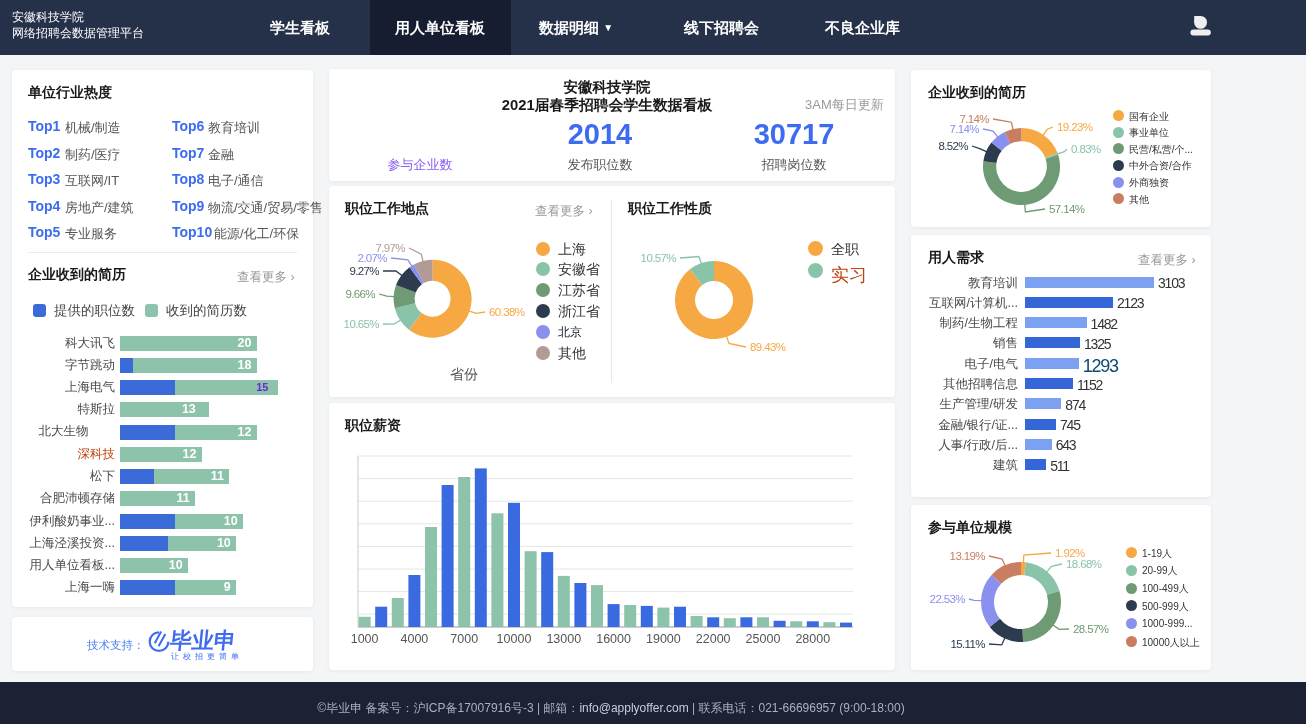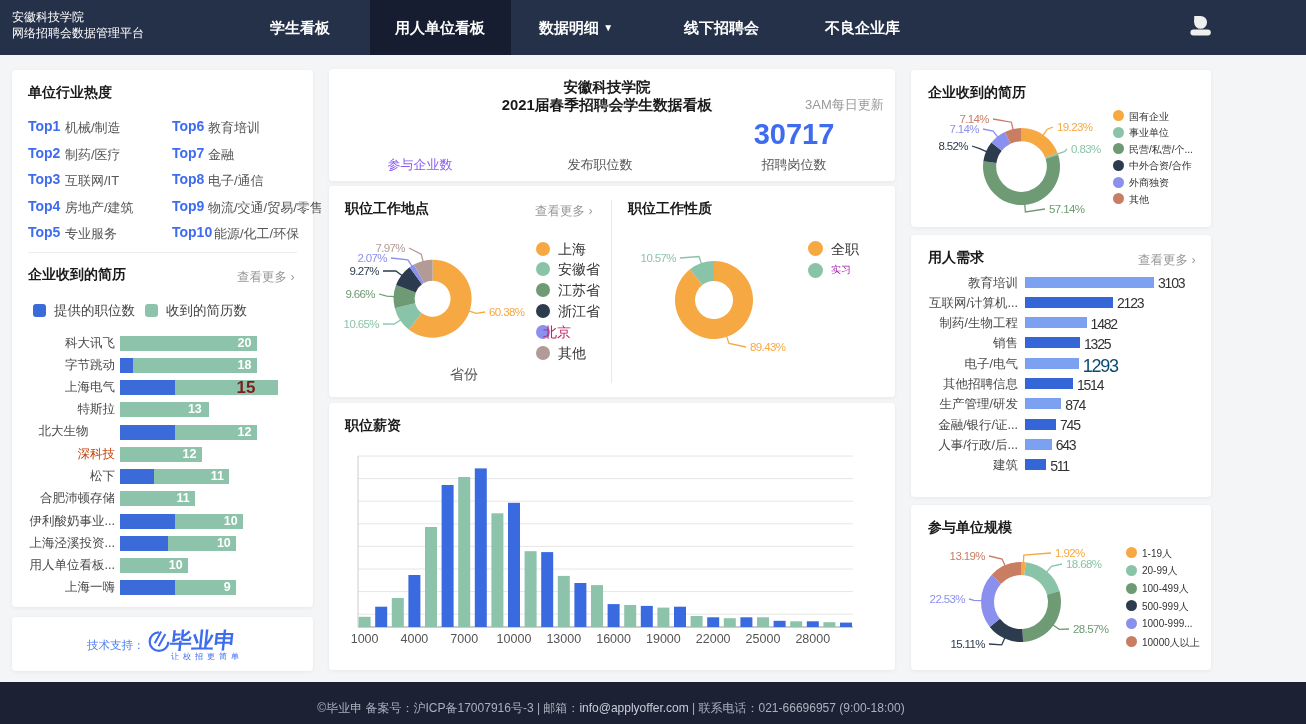--- a/index.html
+++ b/index.html
@@ -40,23 +40,23 @@
   <div class="abs" style="left:42px;top:232px;font-size:13.5px;color:#444">提供的职位数</div>
   <div class="abs" style="left:133px;top:234px;width:13px;height:13px;background:#8CC3AA;border-radius:3px"></div>
   <div class="abs" style="left:154px;top:232px;font-size:13.5px;color:#444">收到的简历数</div>
   <div class="abs" style="left:0;top:265.6px;width:103px;text-align:right;font-size:12.5px;color:#4a4a4a;line-height:15px">科大讯飞</div>
     <div class="abs" style="left:107.5px;top:265.6px;width:137.4px;height:15px;background:#8CC3AA;color:#fff;font-size:12.5px;font-weight:700;text-align:right;line-height:15px;padding-right:5.5px">20</div>
     <div class="abs" style="left:0;top:287.9px;width:103px;text-align:right;font-size:12.5px;color:#4a4a4a;line-height:15px">字节跳动</div>
     <div class="abs" style="left:107.5px;top:287.9px;width:13.7px;height:15px;background:#3B6BD9"></div>
     <div class="abs" style="left:121.2px;top:287.9px;width:123.7px;height:15px;background:#8CC3AA;color:#fff;font-size:12.5px;font-weight:700;text-align:right;line-height:15px;padding-right:5.5px">18</div>
     <div class="abs" style="left:0;top:310.1px;width:103px;text-align:right;font-size:12.5px;color:#4a4a4a;line-height:15px">上海电气</div>
     <div class="abs" style="left:107.5px;top:310.1px;width:55.0px;height:15px;background:#3B6BD9"></div>
-    <div class="abs" style="left:162.5px;top:310.1px;width:103.0px;height:15px;background:#8CC3AA;color:#7f1d1d;font-size:17px;font-weight:700;text-align:right;line-height:15px;padding-right:22px">15</div>
+    <div class="abs" style="left:162.5px;top:310.1px;width:103.0px;height:15px;background:#8CC3AA;color:#6d28d9;font-size:11px;font-weight:700;text-align:right;line-height:15px;padding-right:9px">15</div>
     <div class="abs" style="left:0;top:332.4px;width:103px;text-align:right;font-size:12.5px;color:#4a4a4a;line-height:15px">特斯拉</div>
-    <div class="abs" style="left:107.5px;top:332.4px;width:89.3px;height:15px;background:#8CC3AA;color:#fff;font-size:12.5px;font-weight:700;text-align:right;line-height:15px;padding-right:7px">13</div>
+    <div class="abs" style="left:107.5px;top:332.4px;width:89.3px;height:15px;background:#8CC3AA;color:#fff;font-size:12.5px;font-weight:700;text-align:right;line-height:15px;padding-right:13px">13</div>
     <div class="abs" style="left:0;top:354px;width:103px;text-align:center;font-size:12.5px;color:#4a4a4a;line-height:15px">北大生物</div>
     <div class="abs" style="left:107.5px;top:354.6px;width:55.0px;height:15px;background:#3B6BD9"></div>
     <div class="abs" style="left:162.5px;top:354.6px;width:82.4px;height:15px;background:#8CC3AA;color:#fff;font-size:12.5px;font-weight:700;text-align:right;line-height:15px;padding-right:5.5px">12</div>
     <div class="abs" style="left:0;top:376.9px;width:103px;text-align:right;font-size:12.5px;color:#c2410c;line-height:15px">深科技</div>
     <div class="abs" style="left:107.5px;top:376.9px;width:82.4px;height:15px;background:#8CC3AA;color:#fff;font-size:12.5px;font-weight:700;text-align:right;line-height:15px;padding-right:5.5px">12</div>
     <div class="abs" style="left:0;top:399.1px;width:103px;text-align:right;font-size:12.5px;color:#4a4a4a;line-height:15px">松下</div>
     <div class="abs" style="left:107.5px;top:399.1px;width:34.4px;height:15px;background:#3B6BD9"></div>
     <div class="abs" style="left:141.8px;top:399.1px;width:75.6px;height:15px;background:#8CC3AA;color:#fff;font-size:12.5px;font-weight:700;text-align:right;line-height:15px;padding-right:5.5px">11</div>
     <div class="abs" style="left:0;top:421.4px;width:103px;text-align:right;font-size:12.5px;color:#4a4a4a;line-height:15px">合肥沛顿存储</div>
     <div class="abs" style="left:107.5px;top:421.4px;width:75.6px;height:15px;background:#8CC3AA;color:#fff;font-size:12.5px;font-weight:700;text-align:right;line-height:15px;padding-right:5.5px">11</div>
@@ -80,20 +80,21 @@
     <path d="M15.5 2 L8 16 M20.5 5 L12.5 19.5" stroke="#3e6cf0" stroke-width="2.4"></path>
   </svg>
   <div class="abs" style="left:158px;top:9px;font-size:22px;font-weight:700;color:#3e6cf0;transform:skewX(-6deg)">毕业申</div>
   <div class="abs" style="left:159px;top:34px;font-size:8px;color:#3e6cf0;letter-spacing:4px;white-space:nowrap">让校招更简单</div>
 </div>
 
 <div class="card" style="left:329px;top:69px;width:566px;height:112px">
   <div class="abs" style="left:-5px;top:9px;width:566px;text-align:center;font-size:14.5px;font-weight:700;color:#1a1a1a">安徽科技学院</div>
     <div class="abs" style="left:-5px;top:27px;width:566px;text-align:center;font-size:14.8px;font-weight:700;color:#1a1a1a">2021届春季招聘会学生数据看板</div>
   <div class="abs" style="left:476px;top:27px;font-size:13px;color:#999">3AM每日更新</div>
+  <div class="abs" style="left:206px;top:49px;width:130px;text-align:center;font-size:29px;font-weight:700;color:#3E6CF0">2014</div>
   <div class="abs" style="left:400px;top:49px;width:130px;text-align:center;font-size:29px;font-weight:700;color:#3E6CF0">30717</div>
   <div class="abs" style="left:26px;top:87px;width:130px;text-align:center;font-size:13px;color:#8b5cf6">参与企业数</div>
   <div class="abs" style="left:206px;top:87px;width:130px;text-align:center;font-size:13px;color:#555">发布职位数</div>
   <div class="abs" style="left:400px;top:87px;width:130px;text-align:center;font-size:13px;color:#555">招聘岗位数</div>
 </div>
 
 <div class="card" style="left:329px;top:186px;width:566px;height:211px">
   <div class="ctitle abs" style="left:16px;top:14px">职位工作地点</div>
   <div class="more abs" style="left:206px;top:17px">查看更多 ›</div>
   <div class="abs" style="left:282px;top:14px;width:1px;height:183px;background:#e8e8e8"></div>
@@ -129,27 +130,27 @@
     </svg>
   <div class="abs" style="left:207px;top:55.5px;width:14px;height:14px;border-radius:50%;background:#F6A843"></div>
     <div class="abs" style="left:229px;top:54.5px;font-size:14px;color:#333;white-space:nowrap">上海</div>
     <div class="abs" style="left:207px;top:76.3px;width:14px;height:14px;border-radius:50%;background:#8AC4A8"></div>
     <div class="abs" style="left:229px;top:75.3px;font-size:14px;color:#333;white-space:nowrap">安徽省</div>
     <div class="abs" style="left:207px;top:97.1px;width:14px;height:14px;border-radius:50%;background:#6E9B73"></div>
     <div class="abs" style="left:229px;top:96.1px;font-size:14px;color:#333;white-space:nowrap">江苏省</div>
     <div class="abs" style="left:207px;top:117.9px;width:14px;height:14px;border-radius:50%;background:#2C3B4D"></div>
     <div class="abs" style="left:229px;top:116.9px;font-size:14px;color:#333;white-space:nowrap">浙江省</div>
     <div class="abs" style="left:207px;top:138.7px;width:14px;height:14px;border-radius:50%;background:#8A90EE"></div>
-    <div class="abs" style="left:214px;top:137.7px;font-size:14px;color:#be185d;white-space:nowrap">北京</div>
+    <div class="abs" style="left:229px;top:137.7px;font-size:12px;color:#0f172a;white-space:nowrap">北京</div>
     <div class="abs" style="left:207px;top:159.5px;width:14px;height:14px;border-radius:50%;background:#B29A96"></div>
     <div class="abs" style="left:229px;top:158.5px;font-size:14px;color:#333;white-space:nowrap">其他</div>
     <div class="abs" style="left:479px;top:55px;width:15px;height:15px;border-radius:50%;background:#F6A843"></div>
     <div class="abs" style="left:502px;top:55px;font-size:14px;color:#333">全职</div>
     <div class="abs" style="left:479px;top:77px;width:15px;height:15px;border-radius:50%;background:#8AC4A8"></div>
-    <div class="abs" style="left:502px;top:77px;font-size:10px;color:#a21caf">实习</div>
+    <div class="abs" style="left:502px;top:77px;font-size:18px;color:#c2410c">实习</div>
 </div>
 
 <div class="card" style="left:329px;top:403px;width:566px;height:267px">
   <div class="ctitle abs" style="left:16px;top:14px">职位薪资</div>
   <svg class="abs" style="left:0;top:0" width="566" height="267" viewBox="0 0 566 267">
       <line x1="29" y1="53.0" x2="524" y2="53.0" stroke="#e6e6e6" stroke-width="1"></line>
       <line x1="29" y1="75.6" x2="524" y2="75.6" stroke="#e6e6e6" stroke-width="1"></line>
       <line x1="29" y1="98.2" x2="524" y2="98.2" stroke="#e6e6e6" stroke-width="1"></line>
       <line x1="29" y1="120.8" x2="524" y2="120.8" stroke="#e6e6e6" stroke-width="1"></line>
       <line x1="29" y1="143.4" x2="524" y2="143.4" stroke="#e6e6e6" stroke-width="1"></line>
@@ -250,21 +251,21 @@
     <div class="abs" style="left:114px;top:82.1px;width:61.6px;height:11px;background:#7BA1F0"></div>
     <div class="abs" style="left:179.6px;top:80.6px;font-size:14px;letter-spacing:-1.2px;color:#333">1482</div>
     <div class="abs" style="left:0;top:100.4px;width:107px;text-align:right;font-size:12.5px;color:#4a4a4a;white-space:nowrap">销售</div>
     <div class="abs" style="left:114px;top:102.4px;width:55px;height:11px;background:#3566D8"></div>
     <div class="abs" style="left:173.0px;top:100.9px;font-size:14px;letter-spacing:-1.2px;color:#333">1325</div>
     <div class="abs" style="left:0;top:120.7px;width:107px;text-align:right;font-size:12.5px;color:#4a4a4a;white-space:nowrap">电子/电气</div>
     <div class="abs" style="left:114px;top:122.7px;width:53.7px;height:11px;background:#7BA1F0"></div>
     <div class="abs" style="left:171.7px;top:121.2px;font-size:18px;letter-spacing:-1.2px;color:#0c4a6e">1293</div>
     <div class="abs" style="left:0;top:141.0px;width:107px;text-align:right;font-size:12.5px;color:#4a4a4a;white-space:nowrap">其他招聘信息</div>
     <div class="abs" style="left:114px;top:143.0px;width:47.9px;height:11px;background:#3566D8"></div>
-    <div class="abs" style="left:165.9px;top:141.5px;font-size:14px;letter-spacing:-1.2px;color:#333">1514</div>
+    <div class="abs" style="left:165.9px;top:141.5px;font-size:14px;letter-spacing:-1.2px;color:#333">1152</div>
     <div class="abs" style="left:0;top:161.3px;width:107px;text-align:right;font-size:12.5px;color:#4a4a4a;white-space:nowrap">生产管理/研发</div>
     <div class="abs" style="left:114px;top:163.3px;width:36.3px;height:11px;background:#7BA1F0"></div>
     <div class="abs" style="left:154.3px;top:161.8px;font-size:14px;letter-spacing:-1.2px;color:#333">874</div>
     <div class="abs" style="left:0;top:181.6px;width:107px;text-align:right;font-size:12.5px;color:#4a4a4a;white-space:nowrap">金融/银行/证...</div>
     <div class="abs" style="left:114px;top:183.6px;width:31px;height:11px;background:#3566D8"></div>
     <div class="abs" style="left:149.0px;top:182.1px;font-size:14px;letter-spacing:-1.2px;color:#333">745</div>
     <div class="abs" style="left:0;top:201.9px;width:107px;text-align:right;font-size:12.5px;color:#4a4a4a;white-space:nowrap">人事/行政/后...</div>
     <div class="abs" style="left:114px;top:203.9px;width:26.7px;height:11px;background:#7BA1F0"></div>
     <div class="abs" style="left:144.7px;top:202.4px;font-size:14px;letter-spacing:-1.2px;color:#333">643</div>
     <div class="abs" style="left:0;top:222.2px;width:107px;text-align:right;font-size:12.5px;color:#4a4a4a;white-space:nowrap">建筑</div>

